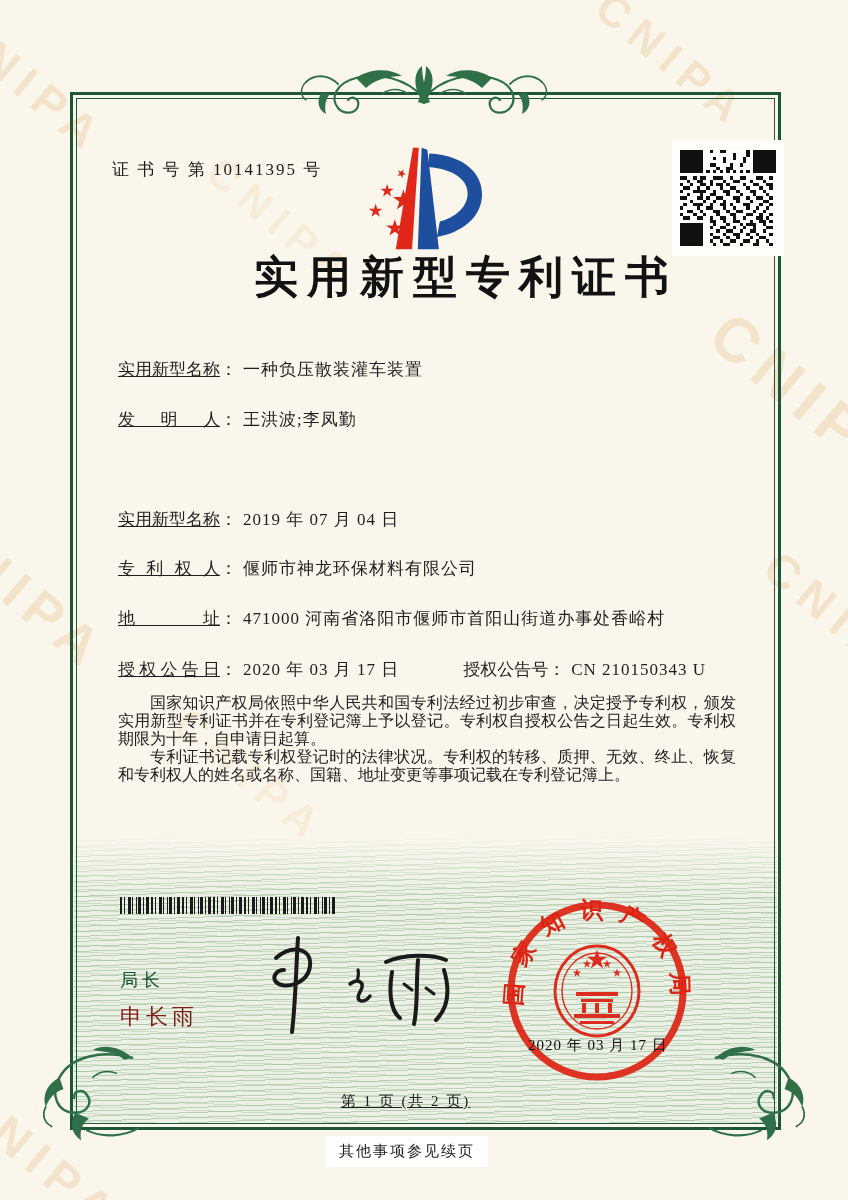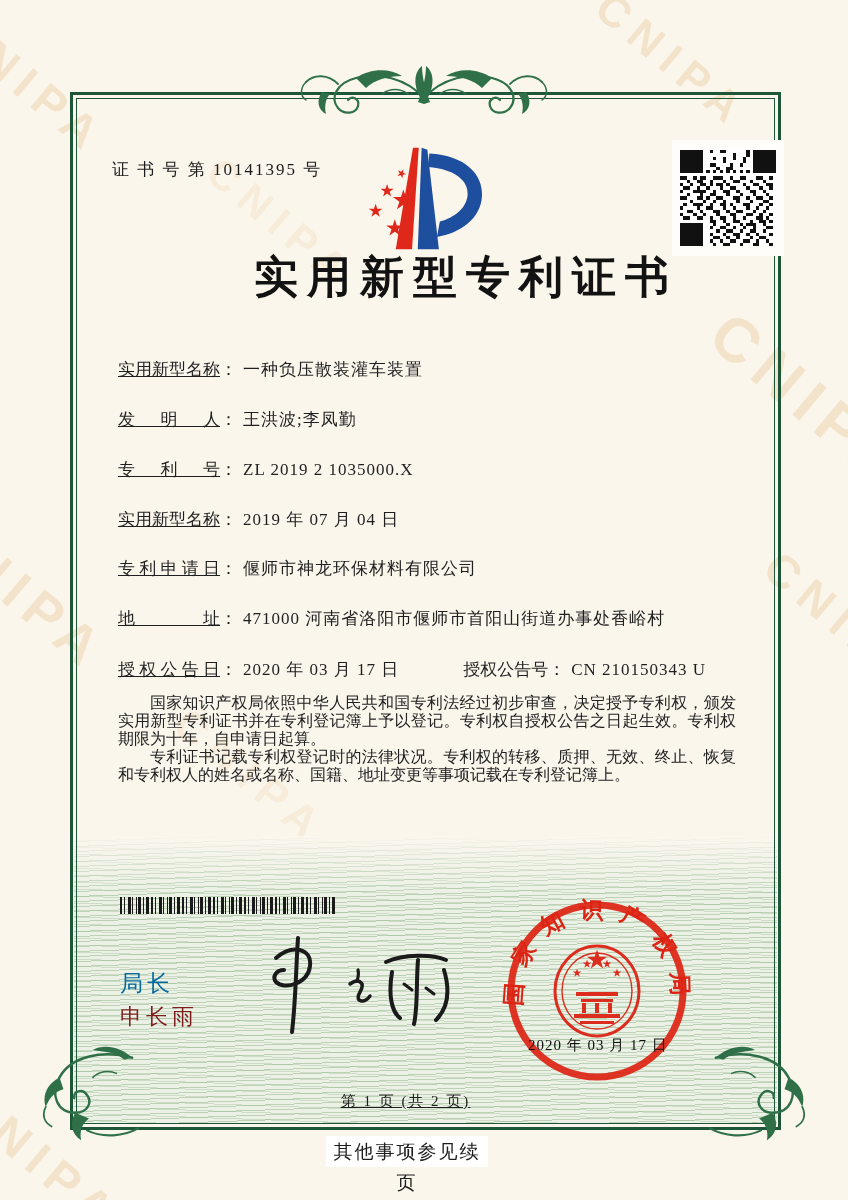--- a/index.html
+++ b/index.html
@@ -47,29 +47,29 @@
   .barcode{left:120px;top:897px;width:217px;height:17px;
     background:repeating-linear-gradient(90deg,
       #1a1a1a 0 2px, transparent 2px 4px,
       #1a1a1a 4px 5px, transparent 5px 8px,
       #1a1a1a 8px 11px, transparent 11px 12px,
       #1a1a1a 12px 13px, transparent 13px 16px,
       #1a1a1a 16px 17px, transparent 17px 18px,
       #1a1a1a 18px 21px, transparent 21px 23px,
       #1a1a1a 23px 24px, transparent 24px 26px,
       #1a1a1a 26px 29px, transparent 29px 31px);}
-  .signer-title{left:120px;top:968px;font-size:23px;letter-spacing:4px;color:#0369a1;}
+  .signer-title{left:120px;top:968px;font-size:18px;letter-spacing:4px;color:#14532d;}
   .signer-name{left:120px;top:1002px;font-size:22px;letter-spacing:4px;color:#7f1d1d;}
   .signature{left:246px;top:932px;}
   .seal{left:502px;top:896px;width:190px;height:190px;}
   .seal-date{left:528px;top:1036px;font-size:15px;letter-spacing:1px;color:#101010;white-space:nowrap;}
   .page-num{left:70px;top:1092px;width:711px;text-align:center;font-size:15px;
     letter-spacing:2px;color:#1d1d1d;transform:translateX(-20px);text-decoration:underline;}
   .cont-note{left:326px;top:1136px;width:162px;height:31px;line-height:31px;text-align:center;
-    background:#ffffff;font-size:19px;letter-spacing:2px;color:#1d1d1d;}
+    background:#ffffff;font-size:15px;letter-spacing:2px;color:#1d1d1d;}
   .qr-box{left:672px;top:140px;width:112px;height:116px;background:#fffdf9;
     display:flex;align-items:center;justify-content:center;}
   .logo{left:352px;top:142px;}
   .orn-top{left:286px;top:64px;z-index:4;}
   .orn-corner{z-index:4;}
   .orn-bl{left:34px;top:1044px;}
   .orn-br{left:706px;top:1044px;transform:scaleX(-1);}
 </style>
 </head>
 <body>
@@ -184,28 +184,25 @@
     </div>
 
     <div class="abs title">实用新型专利证书</div>
 
     <div class="abs frow" style="top:358px">
       <span class="flabel">实用新型名称</span><span class="fcolon">：</span><span class="fvalue">一种负压散装灌车装置</span>
     </div>
     <div class="abs frow" style="top:408px">
       <span class="flabel">发明人</span><span class="fcolon">：</span><span class="fvalue">王洪波;李凤勤</span>
     </div>
-    <div class="abs frow" style="top:458px">
-      <span class="flabel">专利号</span><span class="fcolon">：</span><span class="fvalue">ZL 2019 2 1035000.X</span>
-    </div>
     <div class="abs frow" style="top:508px">
       <span class="flabel">实用新型名称</span><span class="fcolon">：</span><span class="fvalue">2019 年 07 月 04 日</span>
     </div>
     <div class="abs frow" style="top:557px">
-      <span class="flabel">专利申请日</span><span class="fcolon">：</span><span class="fvalue">偃师市神龙环保材料有限公司</span>
+      <span class="flabel">专利权人</span><span class="fcolon">：</span><span class="fvalue">偃师市神龙环保材料有限公司</span>
     </div>
     <div class="abs frow" style="top:607px">
       <span class="flabel">地址</span><span class="fcolon">：</span><span class="fvalue">471000 河南省洛阳市偃师市首阳山街道办事处香峪村</span>
     </div>
     <div class="abs frow" style="top:658px">
       <span class="flabel">授权公告日</span><span class="fcolon">：</span><span class="fvalue">2020 年 03 月 17 日</span><span class="grant-no"><span>授权公告号</span><span class="fcolon">：</span><span class="fvalue">CN 210150343 U</span></span>
     </div>
 
     <div class="abs paras">
       <p>国家知识产权局依照中华人民共和国专利法经过初步审查，决定授予专利权，颁发实用新型专利证书并在专利登记簿上予以登记。专利权自授权公告之日起生效。专利权期限为十年，自申请日起算。</p>

